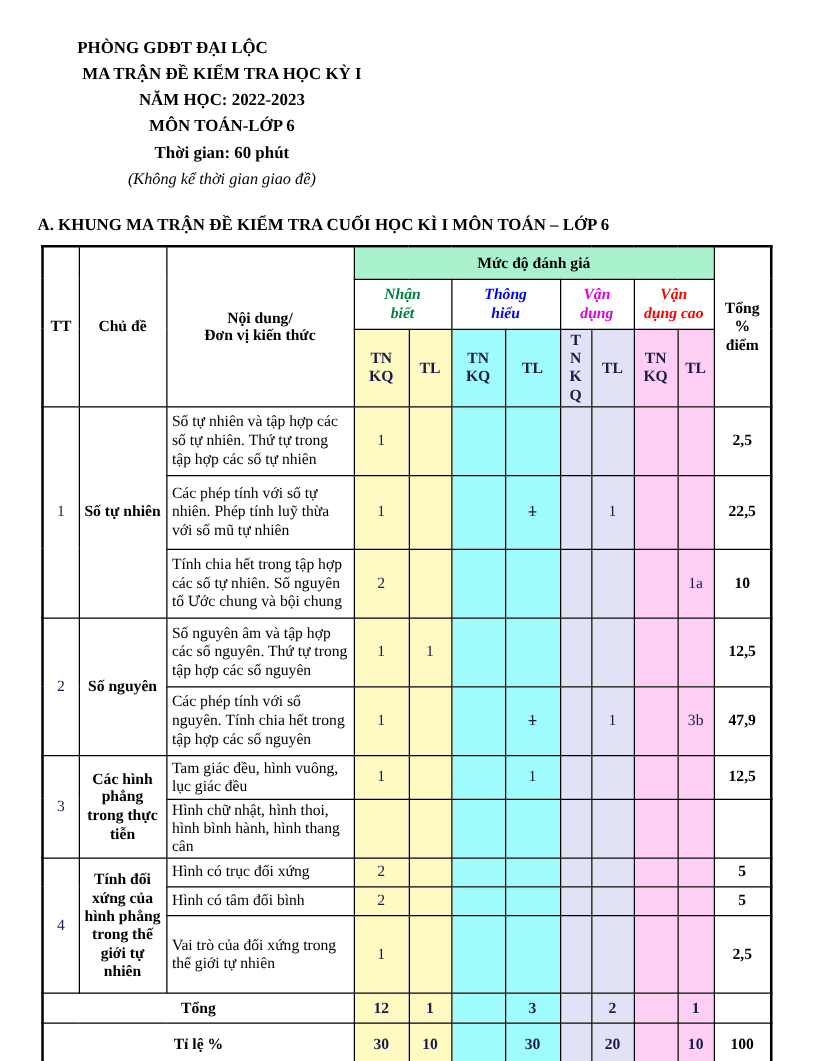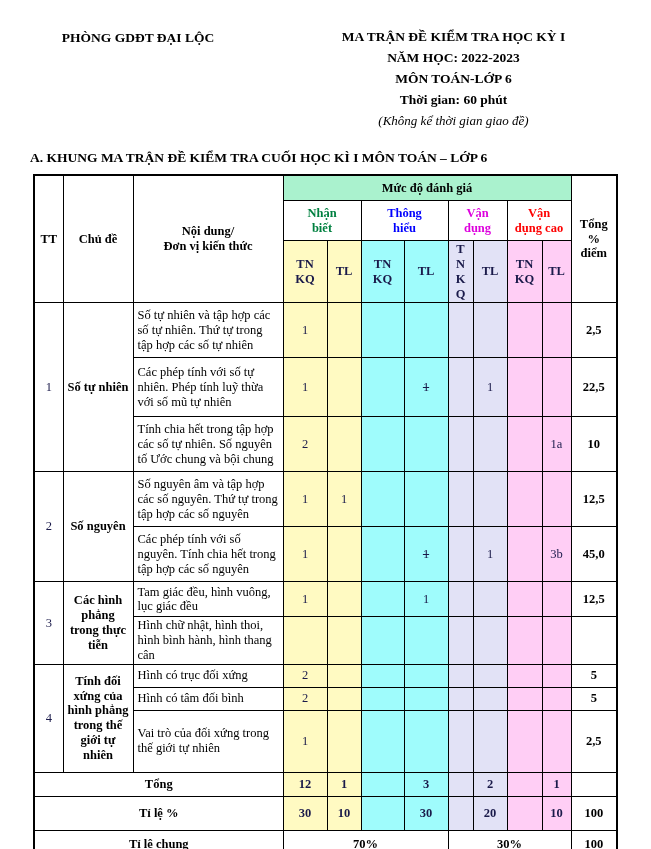--- a/index.html
+++ b/index.html
@@ -4,21 +4,21 @@
 <style>
   html,body { margin:0; padding:0; background:#fff; }
   body {
     width:651px; height:849px;
     font-family:"Liberation Serif","DejaVu Serif",serif;
     color:#000; overflow:hidden;
   }
   .page { position:relative; width:651px; height:849px; }
 
   
-  .doc-header { display:flex; padding-top:27px; }
+  .doc-header { display:flex; padding-top:27px;flex-direction:column; }
   .hdr-left  { width:276px; text-align:center; font-weight:bold; font-size:13.5px; line-height:1.65; }
   .hdr-right { width:355px; text-align:center; font-weight:bold; font-size:13.5px; line-height:1.55; }
   .hdr-right .italic-line { font-style:italic; font-weight:normal; font-size:13px; }
 
   .section-title {
     margin:19px 0 8px 30px;
     font-weight:bold; font-size:13.5px;
   }
 
   
@@ -46,21 +46,21 @@
   
   .lv-nb  { color:var(--green,#008040); }
   .lv-th  { color:var(--blue,#0000fe); }
   .lv-vd  { color:var(--magenta,#dd00dd); }
   .lv-vdc { color:var(--red,#fe0000); }
 
   .sub-hdr { color:var(--navy,#1a2a5e); font-weight:bold; font-size:13px; }
   .hdr-cell { font-weight:bold; font-size:13px; }
 
   
-  tr.hr1 { height:26px; } tr.hr2 { height:40px; } tr.hr3 { height:56px; }
+  tr.hr1 { height:26px; } tr.hr2 { height:40px;font-style:italic; } tr.hr3 { height:56px; }
   tr.h55 { height:55px; } tr.h59 { height:59px; }
   tr.h35 { height:35px; } tr.h23 { height:23px; } tr.h62 { height:62px; }
   tr.hf1 { height:24px; } tr.hf2 { height:34px; } tr.hf3 { height:30px; }
 
   .chude { font-weight:bold; font-size:12.5px; padding:0 1px; }
 </style>
 </head>
 <body>
 
 <div class="page">
@@ -190,21 +190,21 @@
     <tr class="h55">
       <td class="txt">Các phép tính với số nguyên. Tính chia hết trong tập hợp các số nguyên</td>
       <td class="num c-nb">1</td>
       <td class="num c-nb"></td>
       <td class="num c-th"></td>
       <td class="num c-th strike">1</td>
       <td class="num c-vd"></td>
       <td class="num c-vd">1</td>
       <td class="num c-vdc"></td>
       <td class="num c-vdc">3b</td>
-      <td class="tong-col">45,0</td>
+      <td class="tong-col">47,9</td>
     </tr>
 
     <tr class="h35">
       <td rowspan="2" class="num">3</td>
       <td rowspan="2" class="chude">Các hình phẳng trong thực tiễn</td>
       <td class="txt">Tam giác đều, hình vuông, lục giác đều</td>
       <td class="num c-nb">1</td>
       <td class="num c-nb"></td>
       <td class="num c-th"></td>
       <td class="num c-th">1</td>

